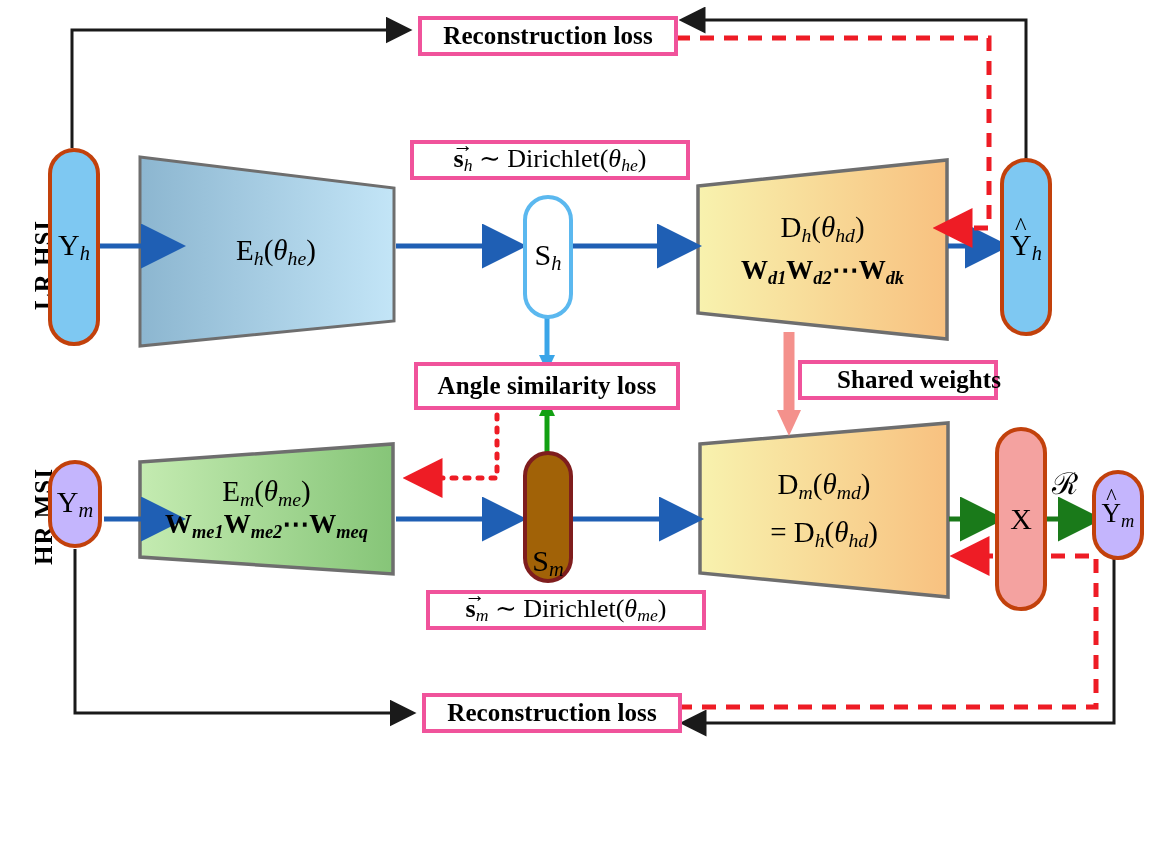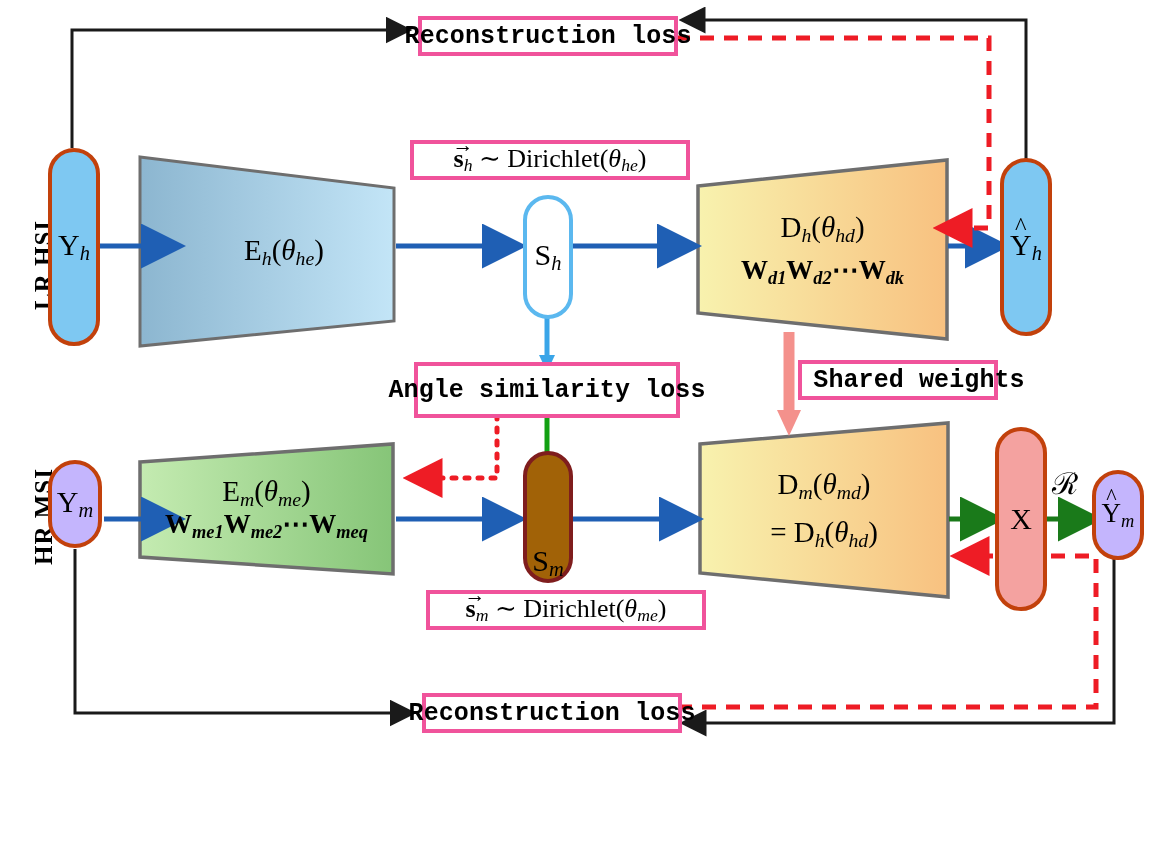--- a/index.html
+++ b/index.html
@@ -23,21 +23,21 @@
   .trap .txt{position:absolute;inset:0;display:flex;flex-direction:column;
              align-items:center;justify-content:center;color:#000;
              pointer-events:none;}
   .trap .l1{font-size:29px;line-height:1.05;}
   .trap .l2{font-size:27px;line-height:1.05;font-weight:bold;}
 
   
   .pbox{position:absolute;border:4px solid #f0539b;background:#ffffff;
         display:flex;align-items:center;justify-content:center;
         box-sizing:border-box;color:#000;white-space:nowrap;}
-  .pbox.bold{font-weight:bold;font-size:25px;letter-spacing:.1px;font-family:Liberation Mono, monospace;}
+  .pbox.bold{font-weight:bold;font-size:25px;letter-spacing:.1px;}
   .pbox.math{font-size:26px;}
 
   
   .side{position:absolute;font-weight:bold;font-size:25px;color:#000;
         transform-origin:0 0;transform:rotate(-90deg);white-space:nowrap;
         letter-spacing:1px;}
 
   
   .glyph{position:absolute;color:#000;white-space:nowrap;}
 
@@ -179,21 +179,21 @@
   </div>
 
   <div class="pill red" style="left:995px;top:427px;width:52px;height:184px;">
     <span class="lbl">X</span>
   </div>
 
   <div class="pill green" style="left:1092px;top:470px;width:52px;height:90px;">
     <span class="lbl" style="font-size:27px;"><span class="hatwrap">Y<span class="hat">^</span></span><span class="sub">m</span></span>
   </div>
 
-  <div class="trap" style="left:144px;top:157px;width:280px;height:190px;text-decoration:underline;">
+  <div class="trap" style="left:136px;top:157px;width:280px;height:190px;text-decoration:underline;">
     <div class="txt">
       <div class="l1">E<span class="sub">h</span>(<span class="it">θ</span><span class="sub">he</span>)</div>
     </div>
   </div>
 
   <div class="trap" style="left:698px;top:160px;width:249px;height:180px;">
     <div class="txt">
       <div class="l1">D<span class="sub">h</span>(<span class="it">θ</span><span class="sub">hd</span>)</div>
       <div class="l2" style="margin-top:10px;">W<span class="sub">d1</span>W<span class="sub">d2</span>⋯W<span class="sub">dk</span></div>
     </div>
@@ -214,21 +214,21 @@
   </div>
 
   <div class="pbox bold" style="left:418px;top:16px;width:260px;height:40px;">
     <span>Reconstruction loss</span>
   </div>
 
   <div class="pbox bold" style="left:422px;top:693px;width:260px;height:40px;">
     <span>Reconstruction loss</span>
   </div>
 
-  <div class="pbox bold" style="left:414px;top:362px;width:266px;height:56px;">
+  <div class="pbox bold" style="left:414px;top:362px;width:266px;height:48px;">
     <span>Angle similarity loss</span>
   </div>
 
   <div class="pbox bold" style="left:798px;top:360px;width:200px;height:40px;padding-left:42px;">
     <span>Shared weights</span>
   </div>
 
   <div class="pbox math" style="left:410px;top:140px;width:280px;height:40px;">
     <span><span class="vecwrap"><span class="arw">→</span><b>s</b></span><span class="sub">h</span> ∼ Dirichlet(<span class="it">θ</span><span class="sub">he</span>)</span>
   </div>

